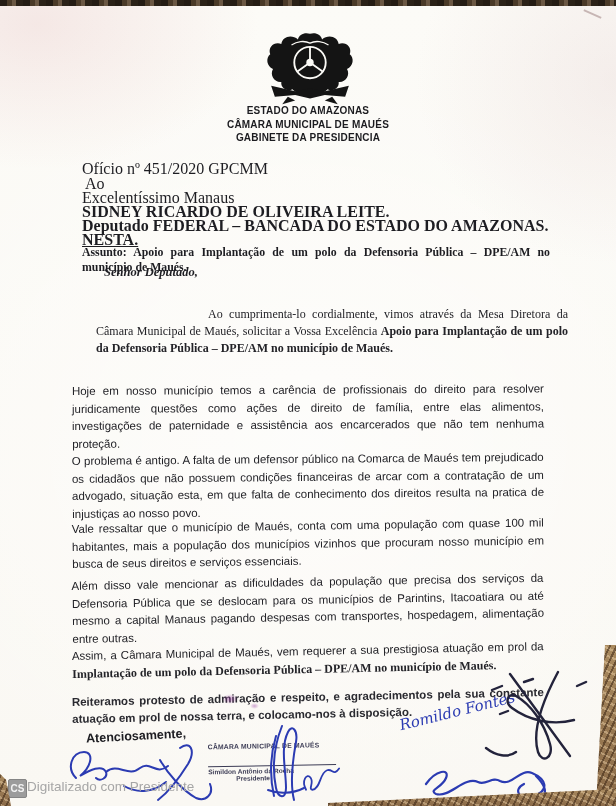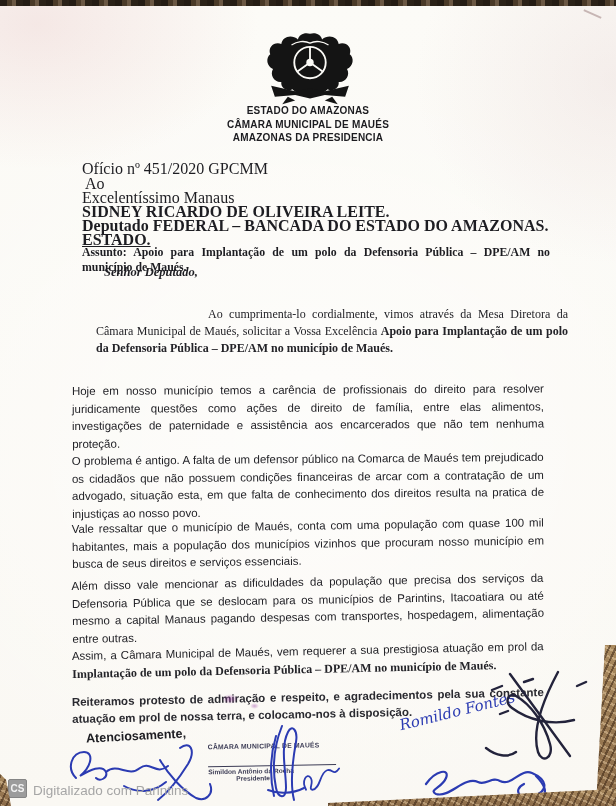--- a/index.html
+++ b/index.html
@@ -38,21 +38,21 @@
   .closing{position:absolute;left:86px;top:729px;font-weight:bold;font-size:12.5px;color:#1d1d22;transform:rotate(-3deg);}
   .stamp{position:absolute;left:208px;top:742px;width:150px;color:#3c3c55;transform:rotate(-1deg);}
   .stamp .s1{font-weight:bold;font-size:6.8px;letter-spacing:.2px;white-space:nowrap;}
   .stamp .rule{margin-top:16px;border-top:1.4px solid #3c3c55;width:128px;}
   .stamp .s2{font-weight:bold;font-size:6.6px;margin-top:1px;white-space:nowrap;}
   .stamp .s3{font-weight:bold;font-size:6.6px;margin-left:28px;}
   .sig{position:absolute;}
   .romildo{position:absolute;left:398px;top:702px;width:120px;color:#2b3bb2;
     font-family:"DejaVu Serif",serif;font-style:italic;font-size:15px;transform:rotate(-14deg);white-space:nowrap;}
   .smudge{position:absolute;border-radius:50%;}
-  .wm{position:absolute;left:8px;top:779px;display:flex;align-items:flex-end;gap:6px;}
+  .wm{position:absolute;left:8px;top:779px;display:flex;align-items:flex-start;}
   .wm-badge{width:17px;height:17px;background:#9c9c9c;color:#f3f3f3;font-weight:bold;font-size:10px;
     display:flex;align-items:center;justify-content:center;border:1px solid #858585;border-radius:2px;}
   .wm-text{color:#a6a6a6;font-size:13.5px;}
 </style>
 </head>
 <body>
 
 <div class="page">
 
   <div class="edge-top"></div>
@@ -69,29 +69,29 @@
       <circle cx="50" cy="33" r="17"></circle>
       <path d="M50 16 L50 33 M50 33 L36 43 M50 33 L64 43"></path>
       <path d="M30 14 C36 10 44 9 50 12 C56 9 64 10 70 14" stroke-width="1.4"></path>
     </g>
     <circle cx="50" cy="33" r="4" fill="#fbfaf6"></circle>
   </svg>
 
   <div class="org">
     <div>ESTADO DO AMAZONAS</div>
     <div>CÂMARA MUNICIPAL DE MAUÉS</div>
-    <div>AMAZONAS DA PRESIDENCIA</div>
+    <div>GABINETE DA PRESIDENCIA</div>
   </div>
 
   <div class="ln serif" style="top:160px">Ofício nº 451/2020 GPCMM</div>
   <div class="ln serif" style="top:175px;left:85px">Ao</div>
   <div class="ln serif" style="top:189px">Excelentíssimo Manaus</div>
   <div class="ln serif b" style="top:217px">Deputado FEDERAL – BANCADA DO ESTADO DO AMAZONAS.</div>
   <div class="ln serif b" style="top:203px">SIDNEY RICARDO DE OLIVEIRA LEITE.</div>
-  <div class="ln serif b" style="top:231px;text-decoration:underline">ESTADO.</div>
+  <div class="ln serif b" style="top:231px;text-decoration:underline">NESTA.</div>
   <p class="subject serif">Assunto: Apoio para Implantação de um polo da Defensoria Pública – DPE/AM no município de Maués.</p>
 
   <div class="salutation serif">Senhor Deputado,</div>
 
   <p class="p serif pserif" style="top:306px;text-indent:112px"><span>Ao cumprimenta-lo cordialmente, vimos através da Mesa Diretora da Câmara Municipal de Maués, solicitar a Vossa Excelência </span><span class="b">Apoio para Implantação de um polo da Defensoria Pública – DPE/AM no município de Maués.</span></p>
 
   <p class="p sans psans" style="top:383px;transform:rotate(-0.3deg)">Hoje em nosso município temos a carência de profissionais do direito para resolver juridicamente questões como ações de direito de família, entre elas alimentos, investigações de paternidade e assistência aos encarcerados que não tem nenhuma proteção.</p>
 
   <p class="p sans psans" style="top:453px;transform:rotate(-0.5deg)">O problema é antigo. A falta de um defensor público na Comarca de Maués tem prejudicado os cidadãos que não possuem condições financeiras de arcar com a contratação de um advogado, situação esta, em que falta de conhecimento dos direitos resulta na pratica de injustiças ao nosso povo.</p>
 
@@ -153,20 +153,20 @@
 
   <svg class="sig" style="left:420px;top:756px" width="138" height="46" viewBox="0 0 138 46">
     <g fill="none" stroke="#2b3bb2" stroke-width="2.2" stroke-linecap="round">
       <path d="M6 28 C16 14 30 12 26 22 C22 32 8 34 16 38 C30 42 44 20 58 26 C66 30 72 20 80 25 C92 31 100 12 112 17 C126 23 130 34 114 40 C100 45 92 34 104 28"></path>
       <path d="M116 20 C124 28 128 36 122 42"></path>
     </g>
   </svg>
 
   <div class="wm">
     <div class="wm-badge">CS</div>
-    <div class="wm-text">Digitalizado com Parintins</div>
+    <div class="wm-text">Digitalizado com Presidente</div>
   </div>
 
   <div class="wood wood-right"></div>
   <div class="wood wood-bottom"></div>
   <div class="wood wood-corner"></div>
 
 </div>
 
 </body></html>

